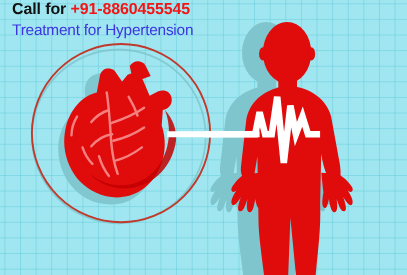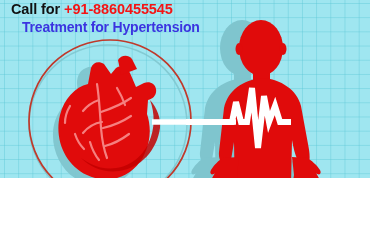--- a/index.html
+++ b/index.html
@@ -4,21 +4,21 @@
 <title>Hypertension Treatment Banner</title>
 <style>
   html, body {
     margin: 0;
     padding: 0;
     background: #ffffff;
   }
   #banner {
     position: relative;
     width: 370px;
-    height: 178px;
+    height: 250px;
     overflow: hidden;
     font-family: "Liberation Sans", sans-serif;
     background-color: #9fe6f0;
     background-image:
       linear-gradient(to right, rgba(95,200,215,0.45) 1px, transparent 1px),
       linear-gradient(to bottom, rgba(95,200,215,0.45) 1px, transparent 1px);
     background-size: 14.2px 14.2px;
     background-position: 4px 3px;
   }
   #artwork {
@@ -39,24 +39,24 @@
   .line1 {
     font-size: 14.5px;
     font-weight: bold;
     letter-spacing: -0.1px;
     margin: 0;
   }
   .line1 .call-txt { color: #111111; }
   .line1 .phone-txt { color: #f41414; }
   .line2 {
     font-size: 14px;
-    font-weight: bold;
+    font-weight: normal;
     color: #3b34e0;
     letter-spacing: -0.2px;
-    margin: 3px 0 0 11px;
+    margin: 3px 0 0 0;
   }
 </style>
 </head>
 <body>
 
 <div id="banner">
 
   <svg id="artwork" viewBox="0 0 370 250">
     <defs>
       <clipPath id="clipFrame">

